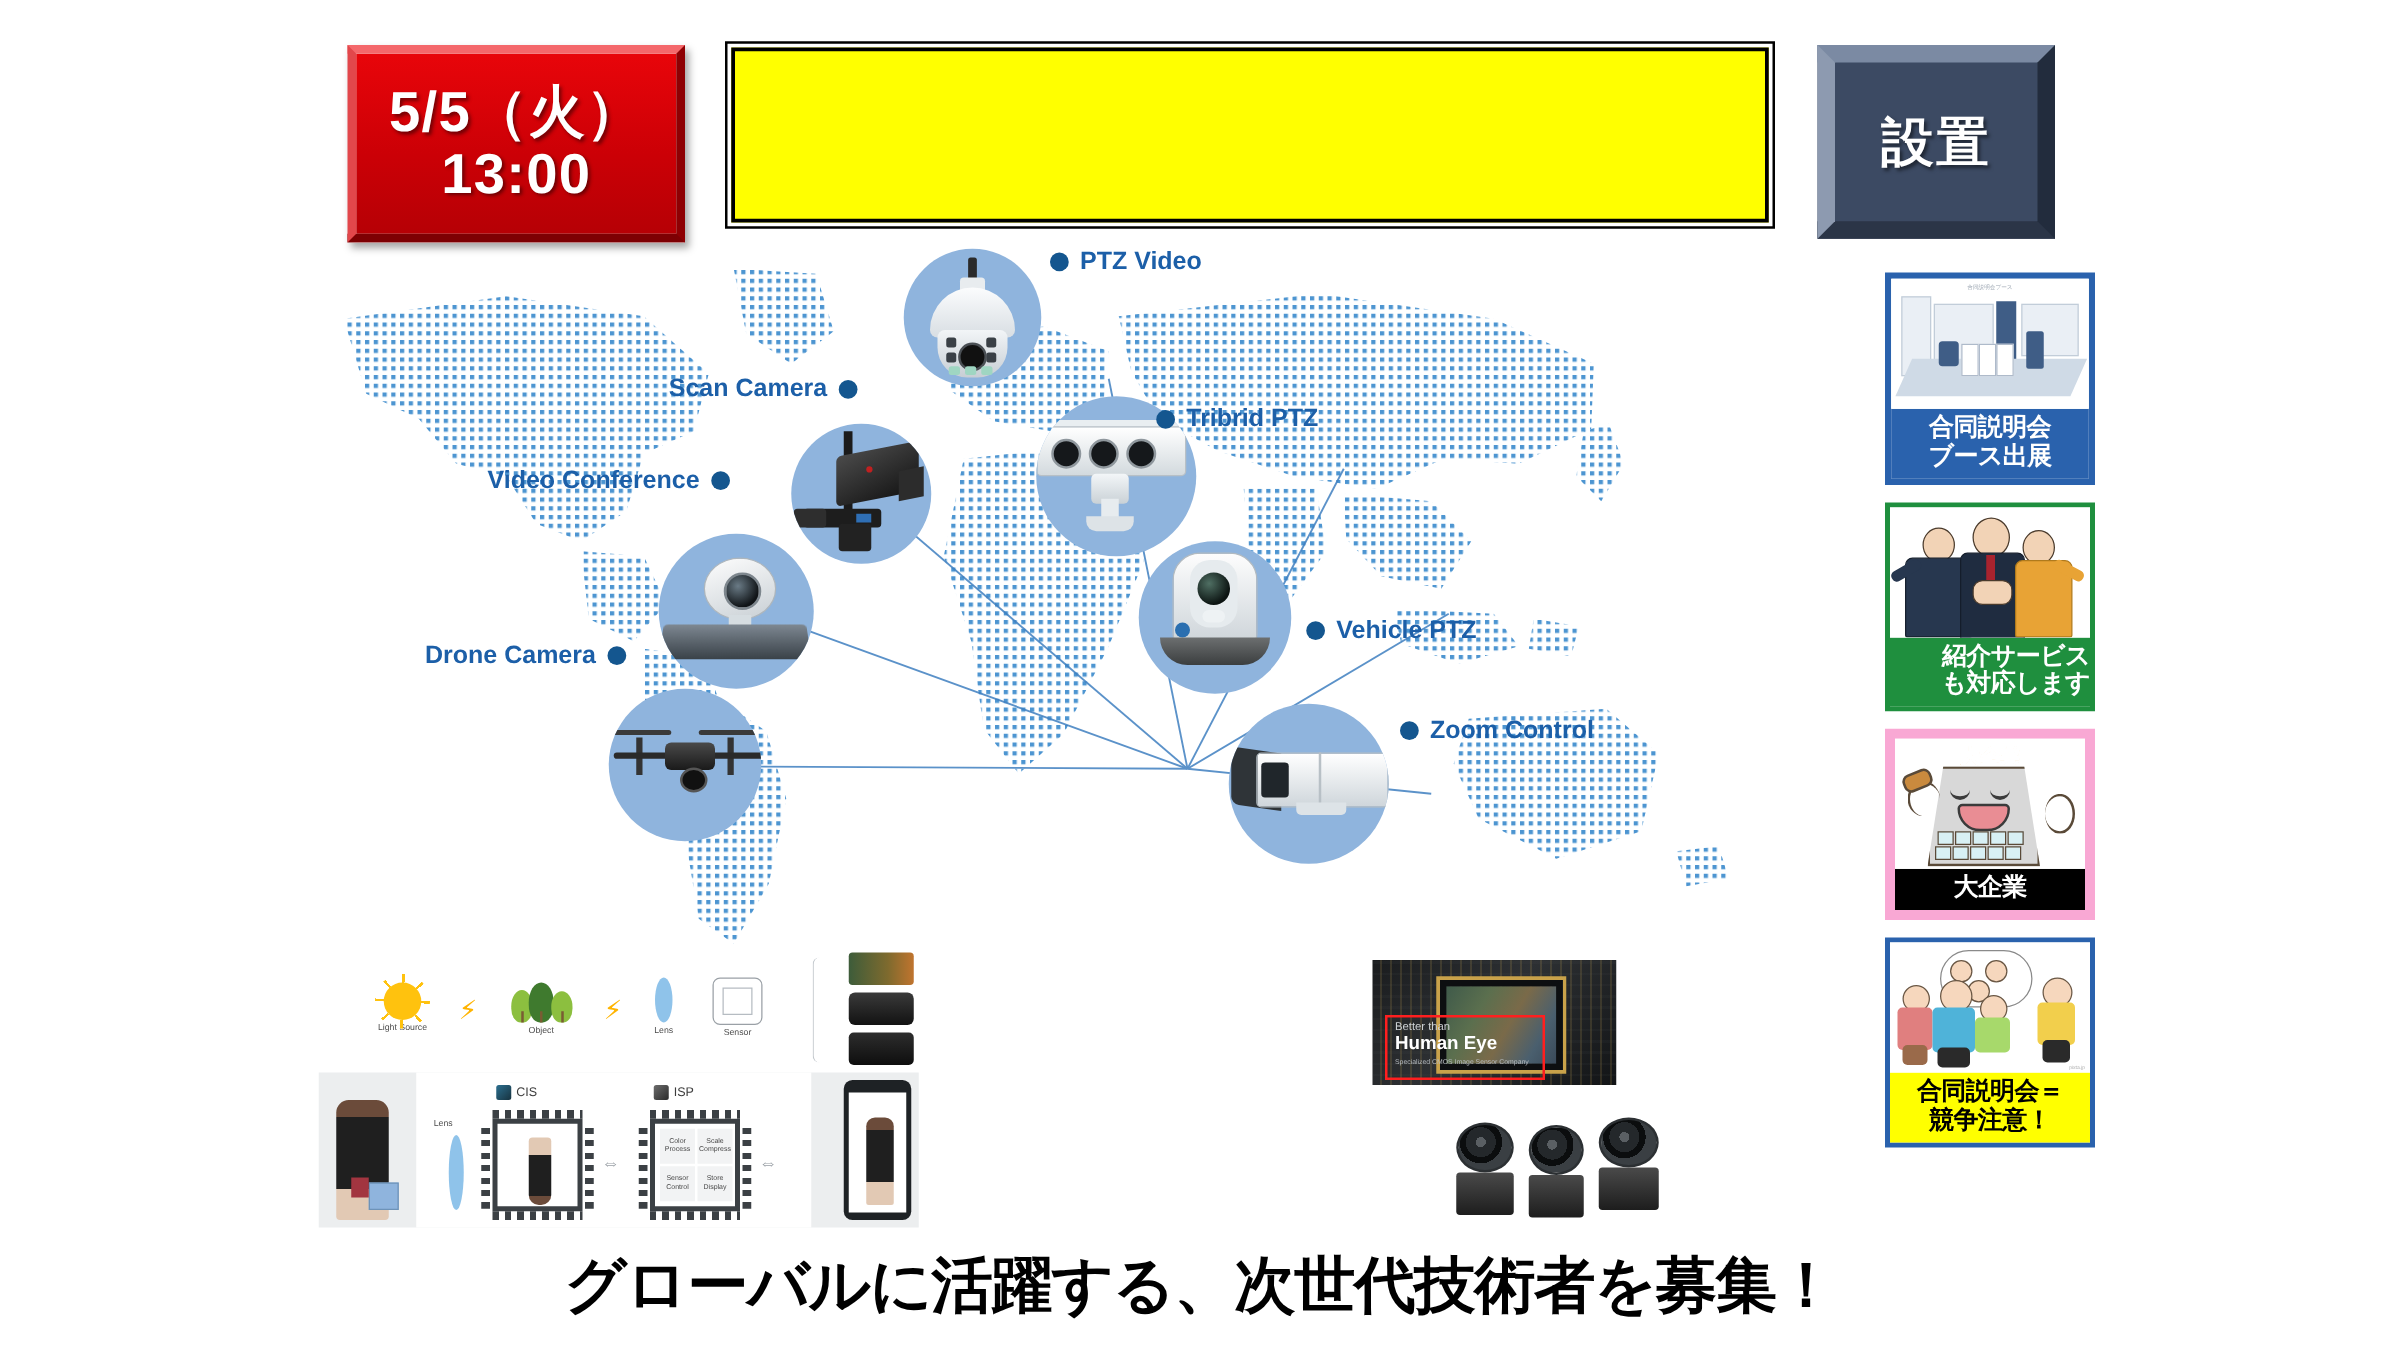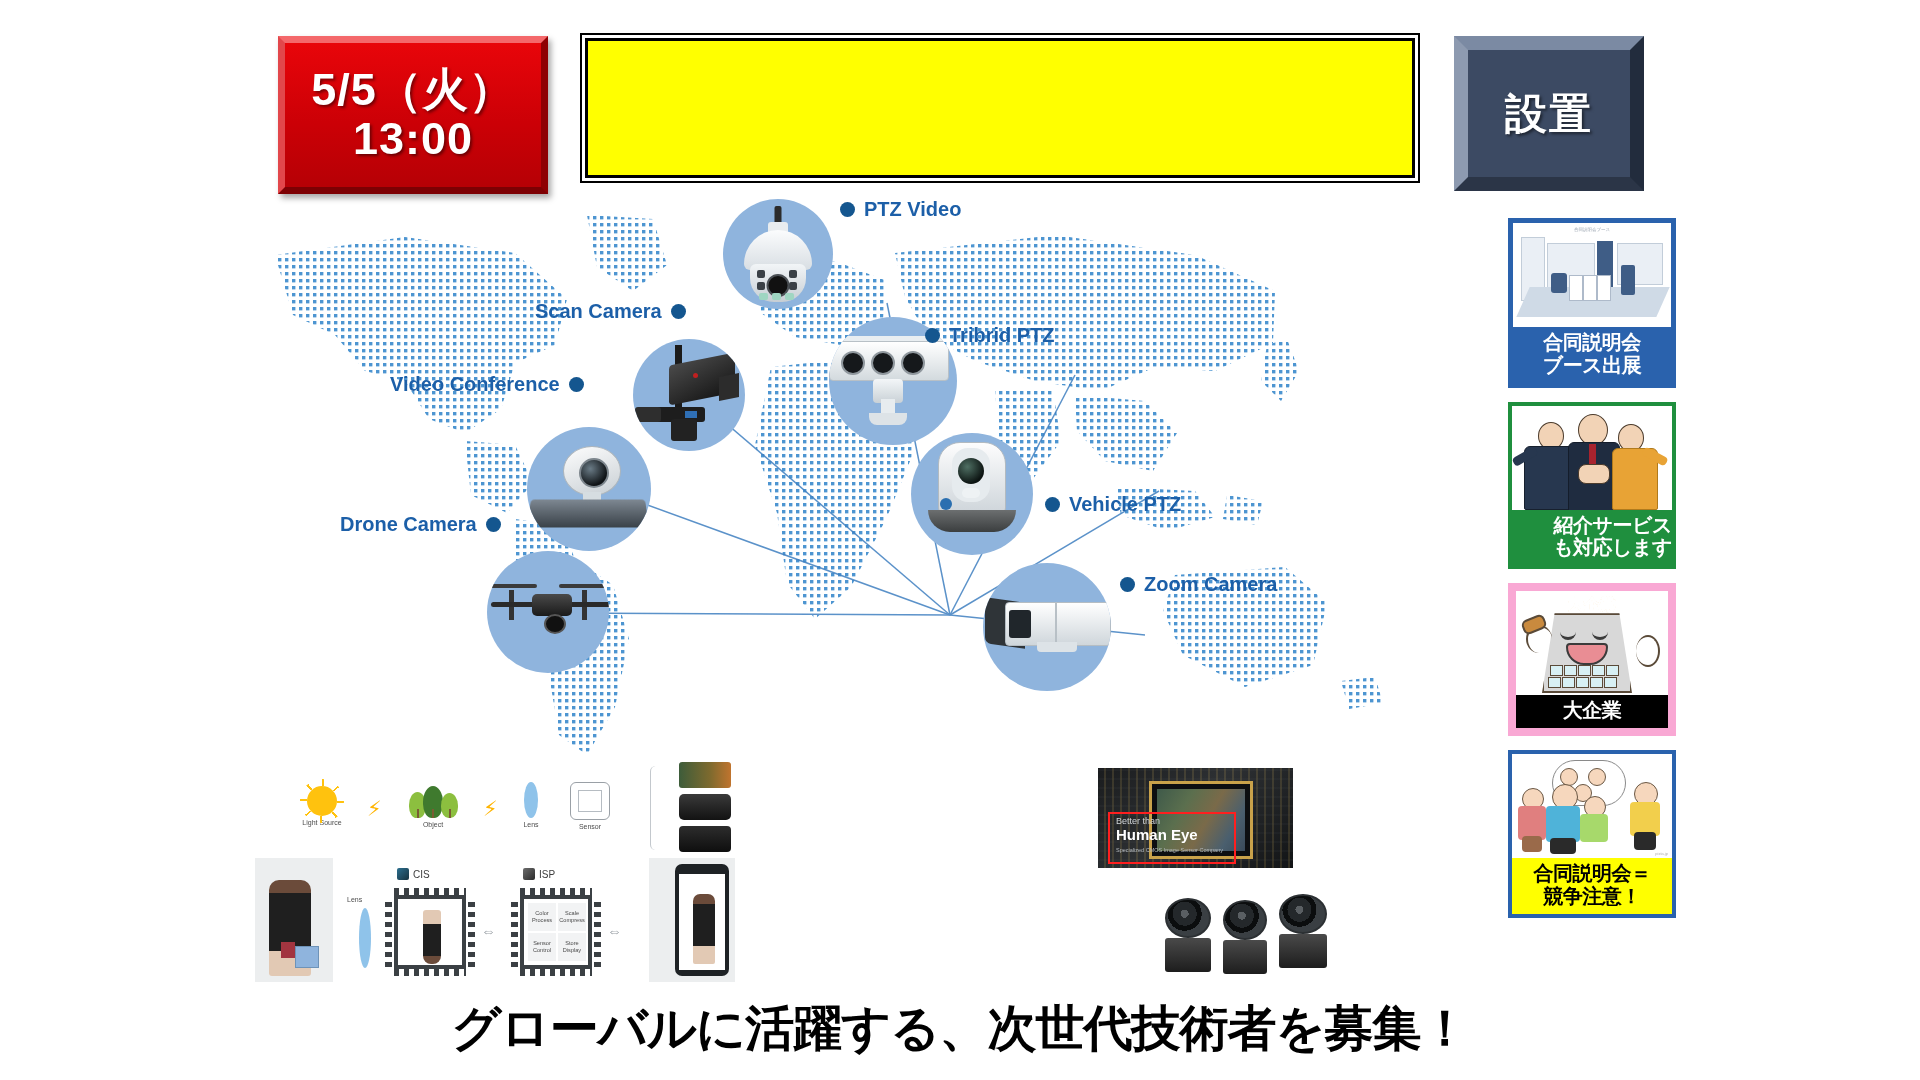--- a/index.html
+++ b/index.html
@@ -443,21 +443,21 @@
     <div class="nlabel" style="left:830px;top:271px;margin-top:27px;">
       <span class="dot"></span>
       <span>Vehicle PTZ</span>
     </div>
     <div class="nlabel" style="left:125px;top:318px;">
       <span>Drone Camera</span>
       <span class="dot"></span>
     </div>
     <div class="nlabel" style="left:905px;top:378px;">
       <span class="dot"></span>
-      <span>Zoom Camera</span>
+      <span>Zoom Control</span>
     </div>
 
   </div>
 
   <div class="pipeline">
 
     <div class="pipe-top">
       <div class="pt-item" style="left:32px;top:26px;width:70px;">
         <div class="sun"></div>
         <span class="cap">Light Source</span>

